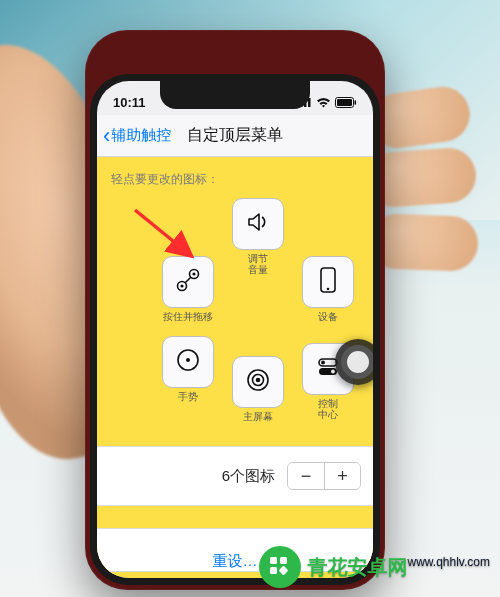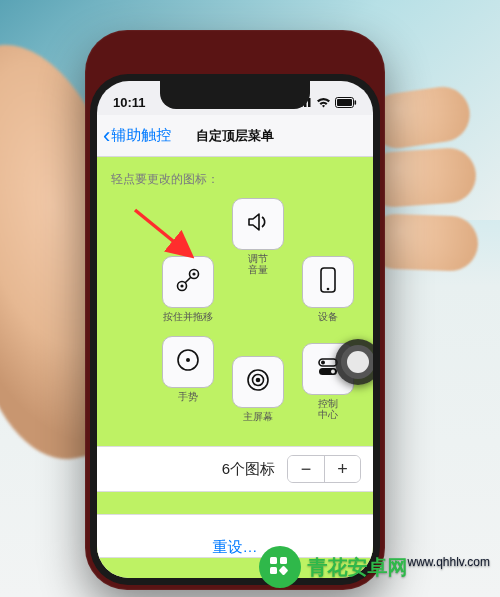--- a/index.html
+++ b/index.html
@@ -83,25 +83,25 @@
     display: flex; align-items: center; justify-content: center;
     border-bottom: 1px solid #d8d8dc;
     background: #f7f7f9;
   }
   .nav-back {
     position: absolute; left: 6px; top: 0; bottom: 0;
     display: flex; align-items: center;
     color: #007aff; font-size: 15px;
   }
   .nav-back-chevron { font-size: 22px; line-height: 1; margin-right: 1px; font-weight: 300; }
-  .nav-title { font-size: 13px; font-weight: 700; }
+  .nav-title { font-size: 16px; font-weight: 400; }
 
   .content {
     position: absolute; top: 76px; left: 0; right: 0; bottom: 0;
-    background: #bef264;
+    background: #fde047;
     overflow: hidden;
   }
   .section-label {
     padding: 14px 14px 10px;
     font-size: 12px; color: #7a7a80;
   }
   .icons-area {
     position: relative;
     height: 230px;
     margin: 0 4px;
@@ -127,21 +127,21 @@
     width: 80px; height: 60px;
     z-index: 4;
     pointer-events: none;
   }
 
   .stepper-row {
     margin-top: 18px;
     background: #fff;
     border-top: 1px solid #dcdce0;
     border-bottom: 1px solid #dcdce0;
-    height: 46px;
+    height: 60px;
     display: flex; align-items: center; justify-content: flex-end;
     padding: 0 12px;
     gap: 12px;
   }
   .stepper-text { font-size: 15px; color: #222; }
   .stepper {
     display: flex; border: 1px solid #c6c6cc; border-radius: 6px; overflow: hidden;
     height: 28px;
   }
   .stepper button {

